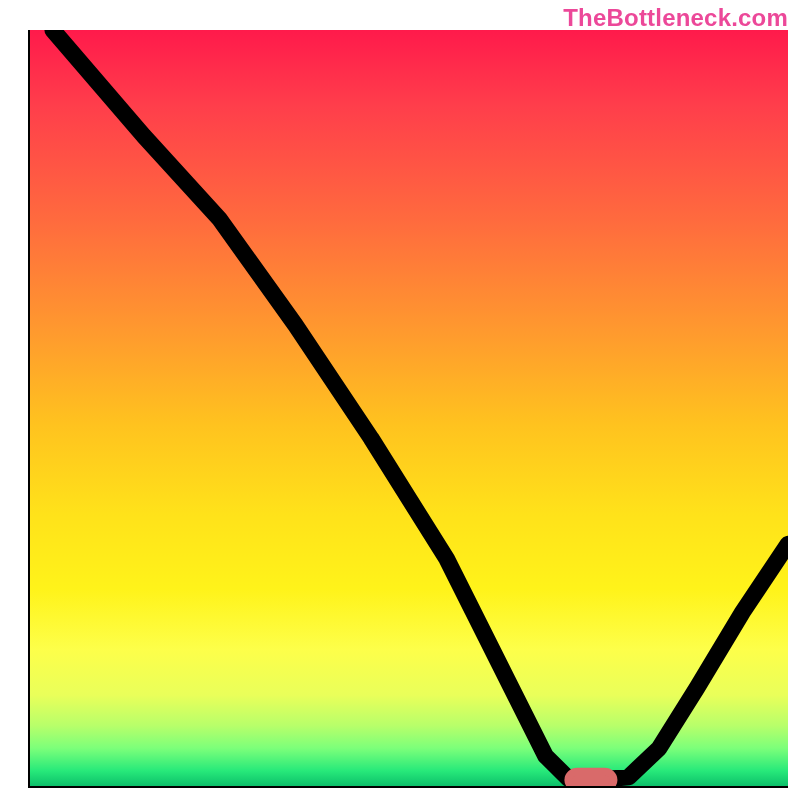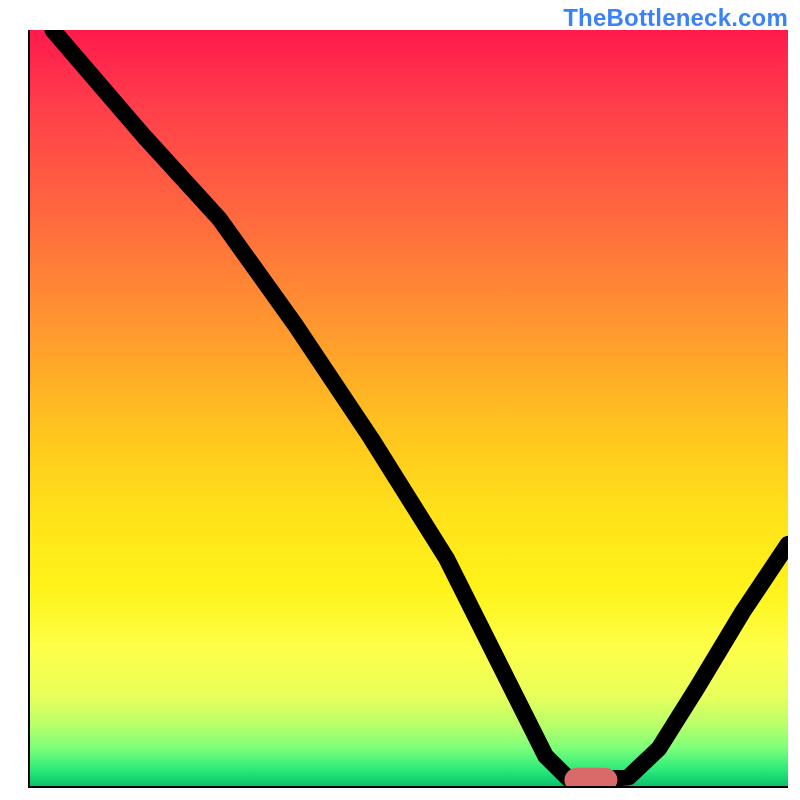--- a/index.html
+++ b/index.html
@@ -15,21 +15,21 @@
     position: relative;
     width: 800px;
     height: 800px;
   }
   .watermark {
     position: absolute;
     top: 4px;
     right: 12px;
     font-size: 24px;
     font-weight: 600;
-    color: #3b82f6;
+    color: #ec4899;
     letter-spacing: 0.2px;
     z-index: 3;
     user-select: none;
   }
   .plot-area {
     position: absolute;
     left: 28px;
     right: 12px;
     top: 30px;
     bottom: 12px;

